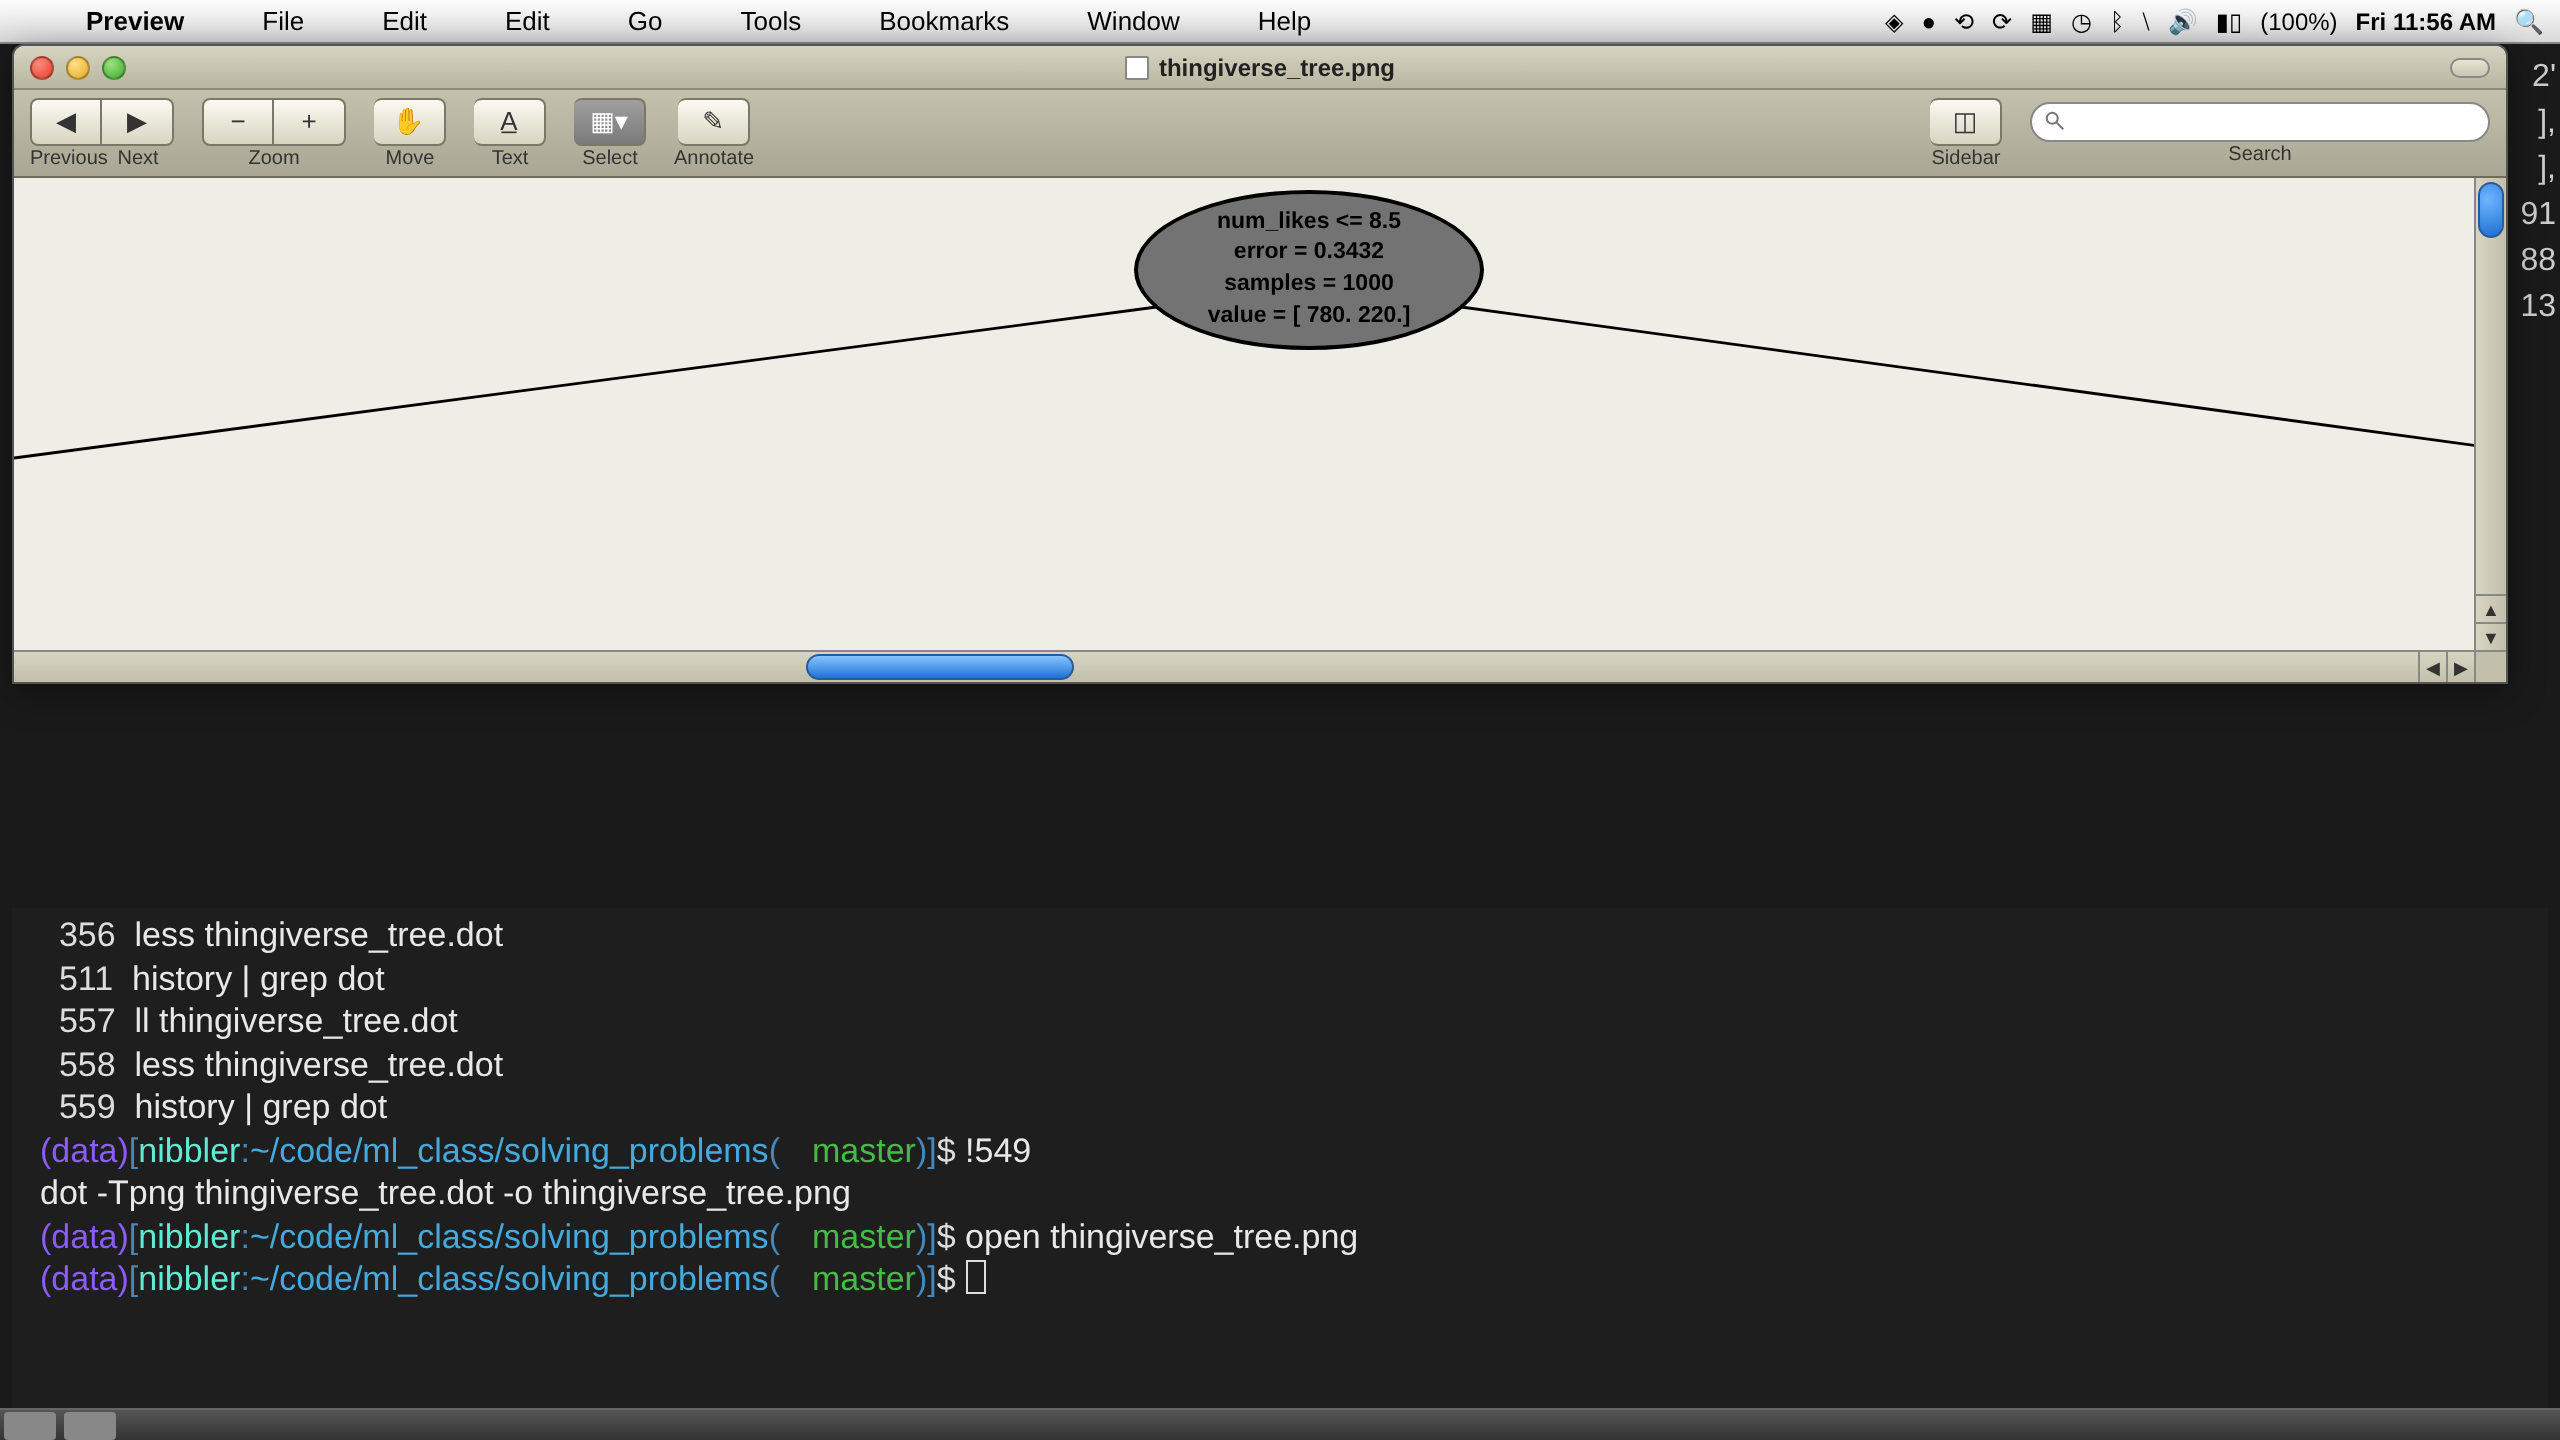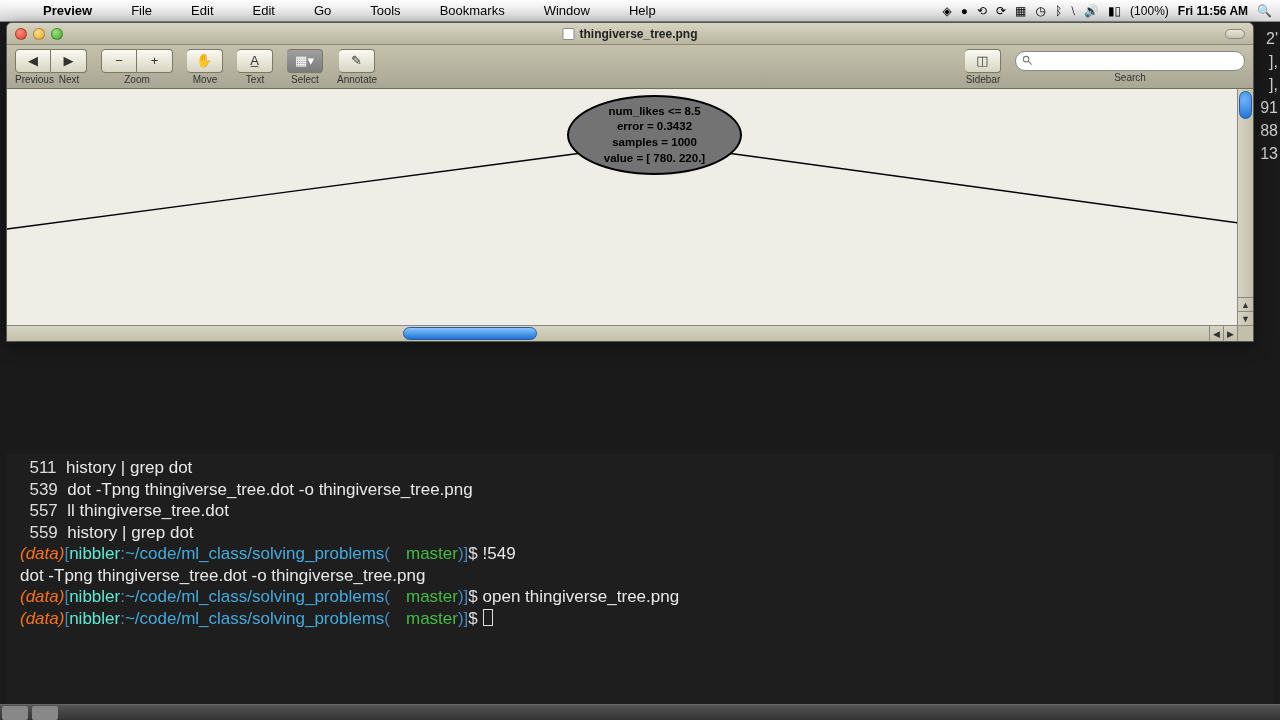--- a/index.html
+++ b/index.html
@@ -56,21 +56,21 @@
 .hscroll .arr { width: 14px; border-left: 1px solid #888; display: flex; align-items: center; justify-content: center; font-size: 9px; color: #333; }
 .corner { position: absolute; right: 0; bottom: 0; width: 16px; height: 16px; background: #c2c0ab; border-left: 1px solid #888; border-top: 1px solid #888; }
 
 
 .behind-nums { position: absolute; top: 30px; right: 0; width: 24px; font-family: "Menlo", monospace; font-size: 16px; color: #ccc; display: flex; flex-direction: column; gap: 5px; text-align: right; padding-right: 2px; }
 
 
 .terminal { position: absolute; top: 454px; left: 6px; right: 6px; bottom: 16px; background: #1e1e1e; color: #e8e8e8; font-family: "Menlo", "Monaco", monospace; font-size: 17px; line-height: 21.5px; padding: 3px 14px; overflow: hidden; }
 .terminal .hist { white-space: pre; }
 .terminal .num { color: #ddd; }
-.terminal .env { color: #f97316; font-style: italic; }
+.terminal .env { color: #8b5cf6; }
 .terminal .br1 { color: #48b; }
 .terminal .host { color: #5eead4; }
 .terminal .path { color: #4ad; }
 .terminal .branch { color: #4b4; margin-left: 16px; }
 .terminal .dollar { color: #ddd; }
 .terminal .cursor-block { display: inline-block; width: 10px; height: 17px; border: 1.5px solid #ddd; vertical-align: -2px; }
 
 .dock-hint { position: absolute; bottom: 0; left: 0; right: 0; height: 16px; background: linear-gradient(#555,#333); border-top: 1px solid #666; display: flex; }
 .dock-hint .ic { width: 26px; height: 14px; margin: 1px 2px; background: #888; border-radius: 2px; }
 </style>
@@ -217,23 +217,24 @@
     <div class="arrows">
       <div class="arr">◀</div>
       <div class="arr">▶</div>
     </div>
   </div>
   <div class="corner"></div>
 </div>
 
 <div class="terminal">
   <div id="term-content">
+      <div class="hist">  <span class="num">356</span>  less thingiverse_tree.dot</div>
       <div class="hist">  <span class="num">511</span>  history | grep dot</div>
-      <div class="hist">  <span class="num">539</span>  dot -Tpng thingiverse_tree.dot -o thingiverse_tree.png</div>
       <div class="hist">  <span class="num">557</span>  ll thingiverse_tree.dot</div>
+      <div class="hist">  <span class="num">558</span>  less thingiverse_tree.dot</div>
       <div class="hist">  <span class="num">559</span>  history | grep dot</div>
       <div class="hist"><span class="env">(data)</span><span class="br1">[</span><span class="host">nibbler</span><span class="br1">:</span><span class="path">~/code/ml_class/solving_problems</span><span class="br1">(</span><span class="branch">master</span><span class="br1">)]</span><span class="dollar">$</span> !549</div>
       <div class="hist">dot -Tpng thingiverse_tree.dot -o thingiverse_tree.png</div>
       <div class="hist"><span class="env">(data)</span><span class="br1">[</span><span class="host">nibbler</span><span class="br1">:</span><span class="path">~/code/ml_class/solving_problems</span><span class="br1">(</span><span class="branch">master</span><span class="br1">)]</span><span class="dollar">$</span> open thingiverse_tree.png</div>
       <div class="hist"><span class="env">(data)</span><span class="br1">[</span><span class="host">nibbler</span><span class="br1">:</span><span class="path">~/code/ml_class/solving_problems</span><span class="br1">(</span><span class="branch">master</span><span class="br1">)]</span><span class="dollar">$</span> <span class="cursor-block"></span></div>
     </div>
 </div>
 
 <div class="dock-hint">
   <div class="ic"></div>

